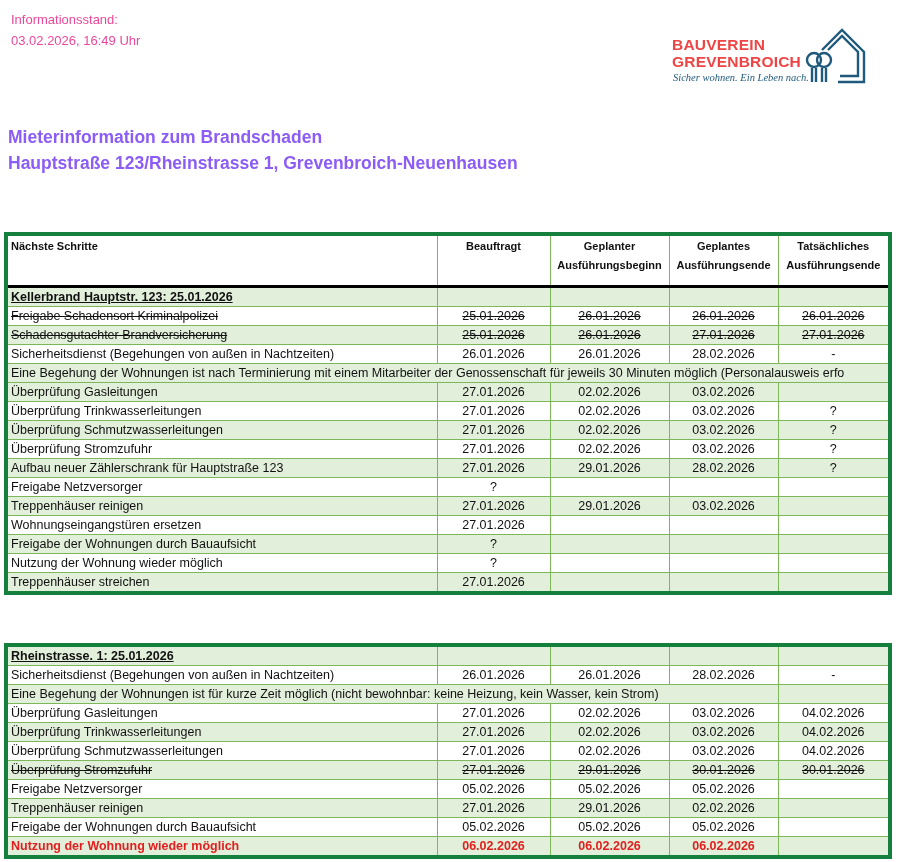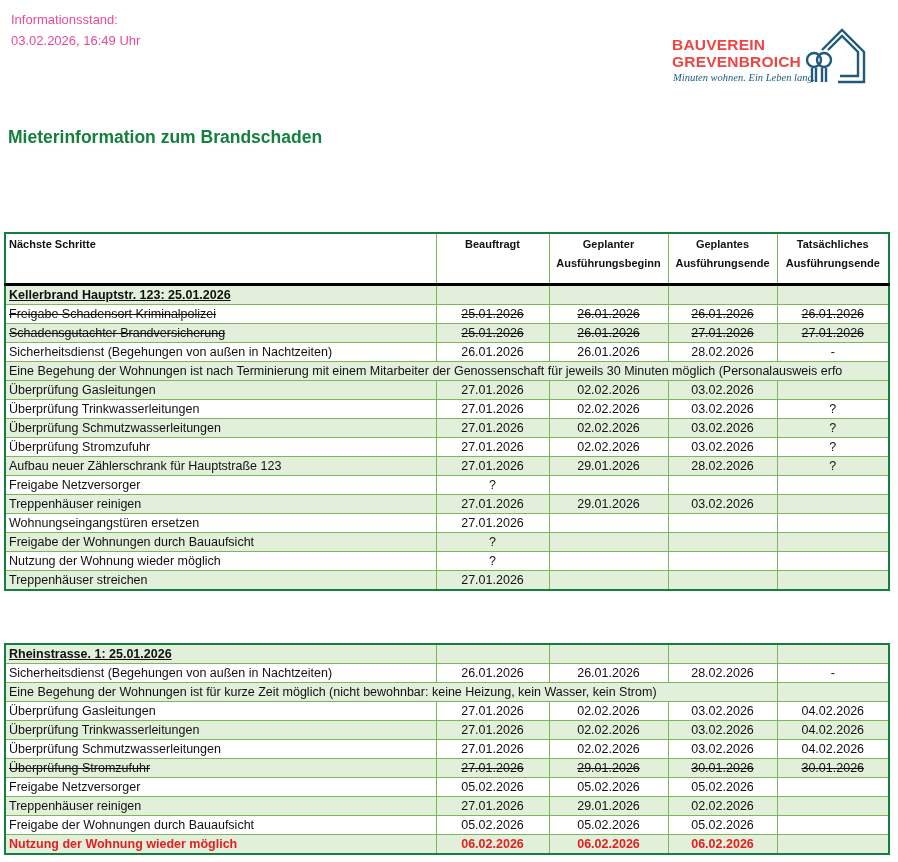--- a/index.html
+++ b/index.html
@@ -11,38 +11,38 @@
   .info { position: absolute; left: 4px; top: 9px; font-size: 13px; line-height: 21px; color: #ec4899; margin-left: 7px; }
   .logo { position: absolute; left: 672px; top: 26px; width: 200px; height: 62px; }
   .logo-text1, .logo-text2 {
     position: absolute; left: 0; font-weight: bold; color: #ef4444; font-size: 15.5px; letter-spacing: 0.2px;
     font-family: "Liberation Sans", sans-serif;
   }
   .logo-text1 { top: 10px; }
   .logo-text2 { top: 27px; }
   .logo-tag { position: absolute; left: 1px; top: 46px; font-size: 10.5px; font-style: italic; color: #1f5a7c; font-family: "Liberation Serif", serif; white-space: nowrap; }
   .logo-svg { position: absolute; left: 130px; top: 0; }
-  .title { position: absolute; left: 8px; top: 124px; font-weight: bold; font-size: 17.5px; line-height: 26px; color: #15803d; }
+  .title { position: absolute; left: 8px; top: 124px; font-weight: bold; font-size: 17.5px; line-height: 26px; color: #8b5cf6; }
 
   table.sched {
     position: absolute; left: 4px; border-collapse: collapse; table-layout: fixed;
     font-size: 12.5px; width: 884px;
   }
   table.sched td {
     border: 1px solid #7cb75a; padding: 0 3px; height: 18px; line-height: 18px;
     white-space: nowrap; overflow: hidden; vertical-align: middle;
   }
   table.sched col.c1 { width: 431px; }
   table.sched col.c2 { width: 113px; }
   table.sched col.c3 { width: 119px; }
   table.sched col.c4 { width: 109px; }
   table.sched col.c5 { width: 112px; }
   .t1 { top: 232px; }
   .t2 { top: 643px; }
-  table.sched { border: 2px solid #15803d; }
+  table.sched { border: 4px solid #15803d; }
   tr.g td { background: #e2efda; }
   tr.w td { background: #ffffff; }
   td.c { text-align: center; }
   tr.hdr td { height: 48px; vertical-align: top; font-weight: bold; font-size: 11px; line-height: 19px; padding-top: 1px; border-bottom: 3px solid #000; }
   tr.hdr td.c { text-align: center; }
   .sec { font-weight: bold; text-decoration: underline; }
   .strike { text-decoration: line-through; }
   .red { color: #e41e1e; font-weight: bold; }
   td.span { overflow: visible; }
 </style>
@@ -50,37 +50,38 @@
 <body>
 
 <div class="info">
   <div>Informationsstand:</div>
   <div>03.02.2026, 16:49 Uhr</div>
 </div>
 
 <div class="logo">
   <div class="logo-text1">BAUVEREIN</div>
   <div class="logo-text2">GREVENBROICH</div>
-  <div class="logo-tag">Minuten wohnen. Ein Leben lang.</div>
+  <div class="logo-tag">Sicher wohnen. Ein Leben nach.</div>
   <svg class="logo-svg" width="66" height="60" viewBox="0 0 66 60">
     <g fill="none" stroke="#1f5a7c" stroke-width="2.4">
       <polyline points="20,24 40,4 62,26 62,56 36,56"></polyline>
       <polyline points="26,24 40,10 56,26 56,50 38,50"></polyline>
       <circle cx="12" cy="34" r="7"></circle>
       <circle cx="22" cy="34" r="7"></circle>
       <line x1="10" y1="42" x2="10" y2="56"></line>
       <line x1="14" y1="42" x2="14" y2="56"></line>
       <line x1="20" y1="42" x2="20" y2="56"></line>
       <line x1="24" y1="42" x2="24" y2="56"></line>
     </g>
   </svg>
 </div>
 
 <div class="title">
   <div>Mieterinformation zum Brandschaden</div>
+  <div>Hauptstraße 123/Rheinstrasse 1, Grevenbroich-Neuenhausen</div>
 </div>
 
 <table class="sched t1">
   <colgroup>
       <col class="c1">
       <col class="c2">
       <col class="c3">
       <col class="c4">
       <col class="c5">
     </colgroup>

